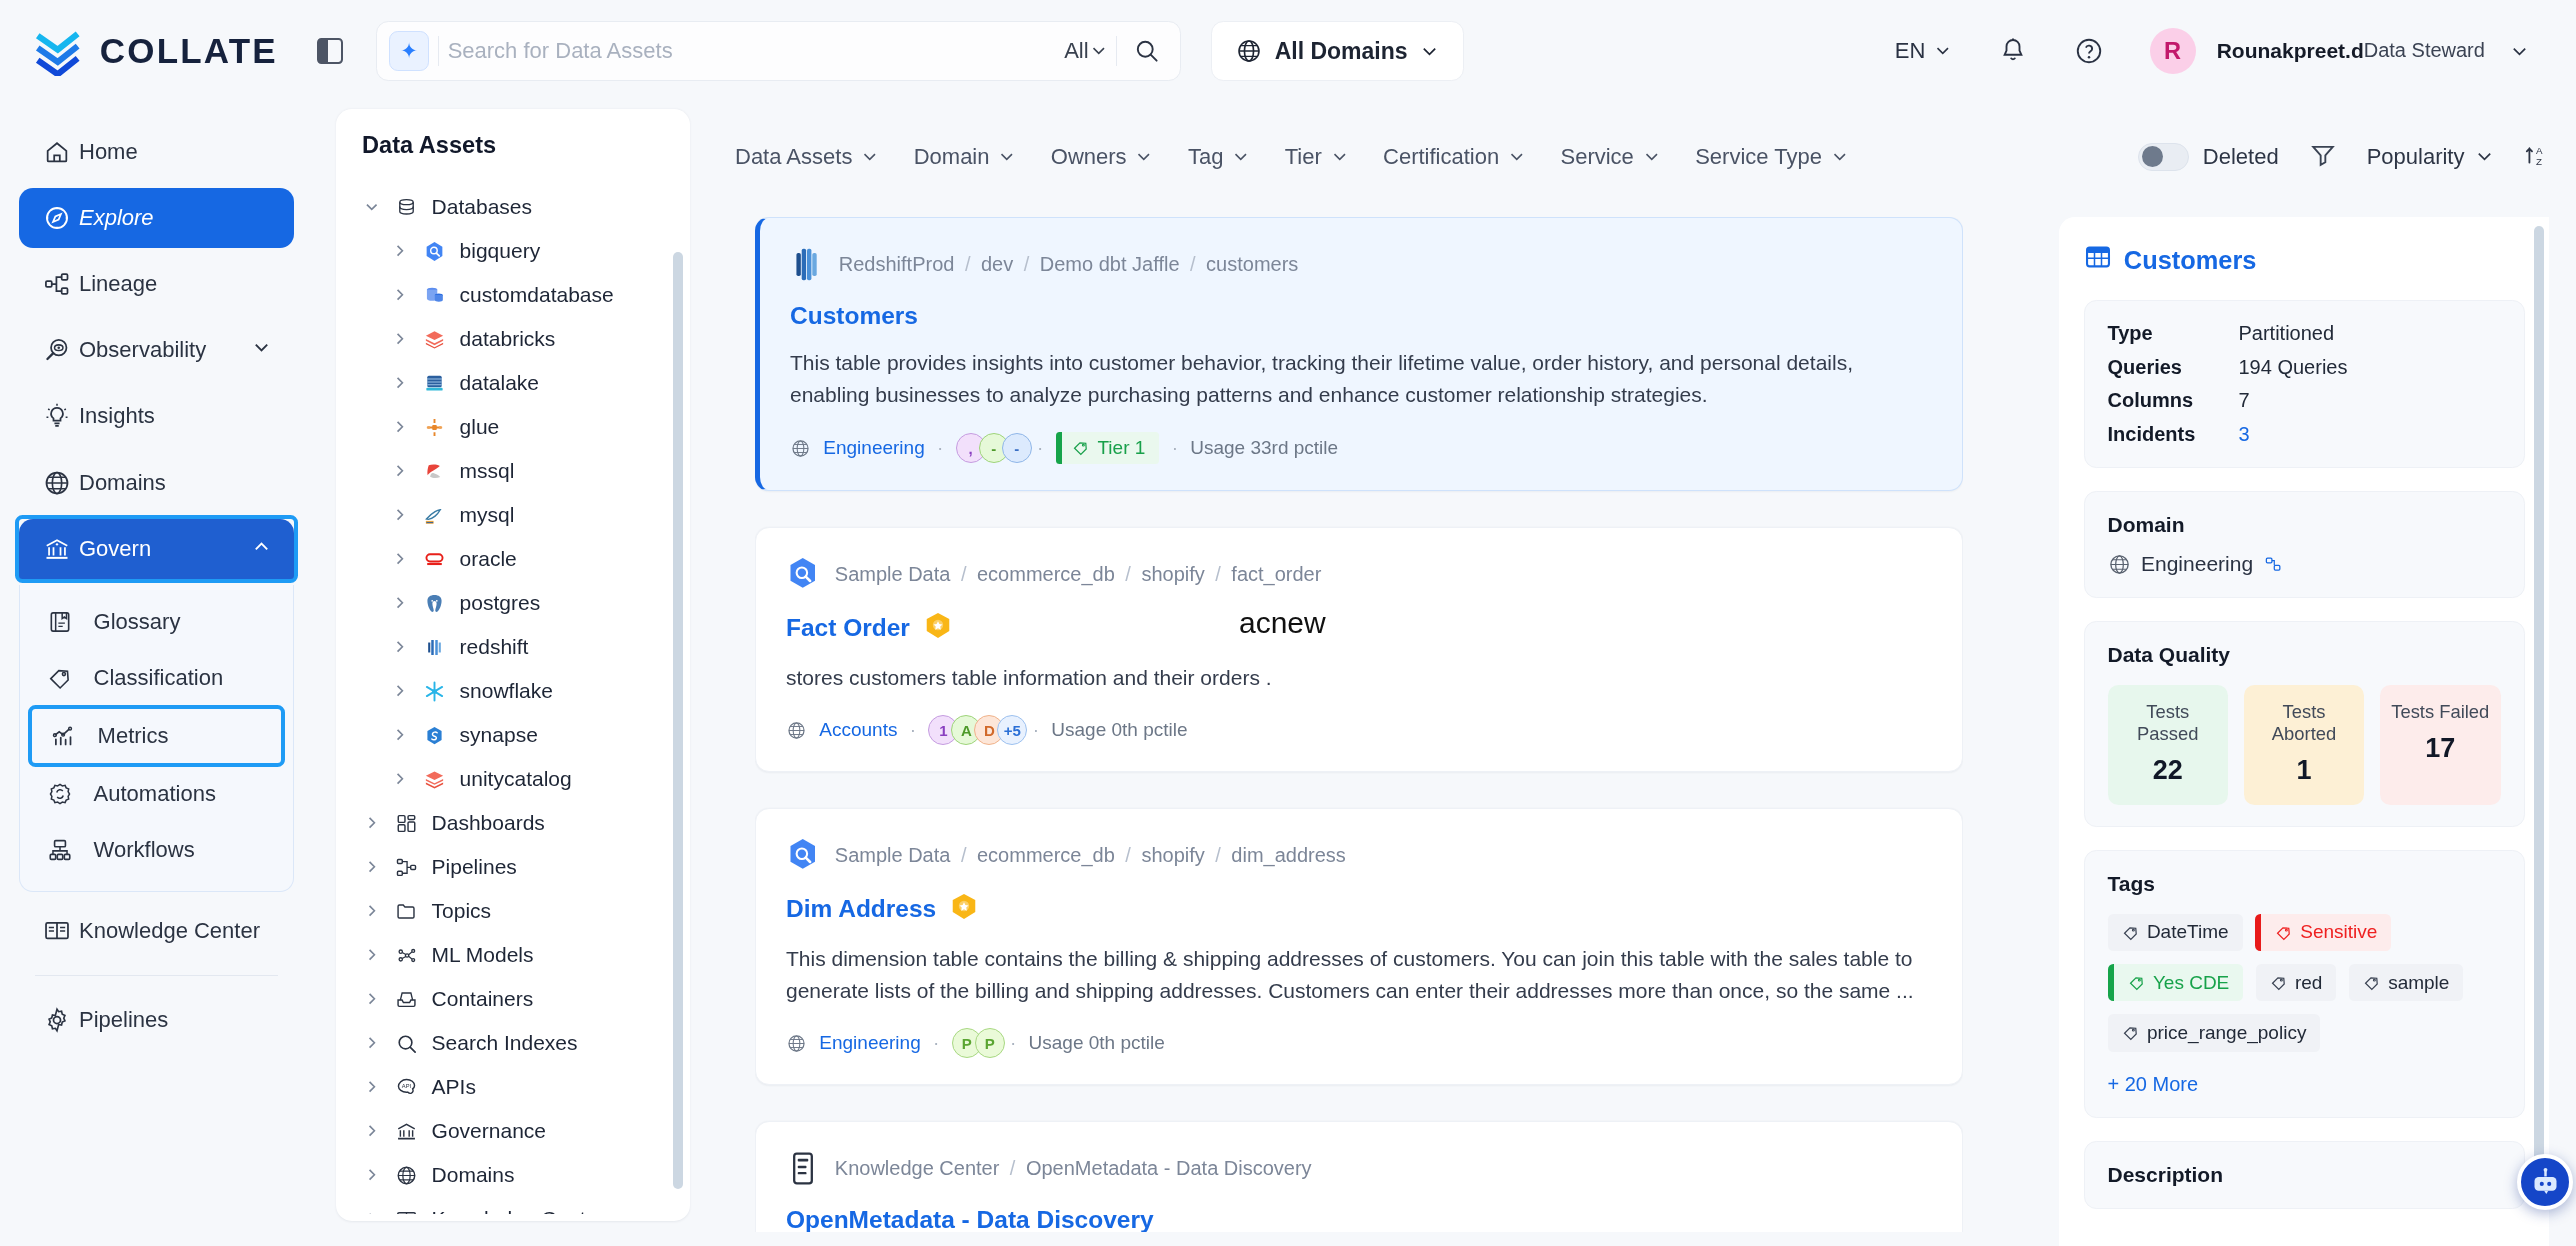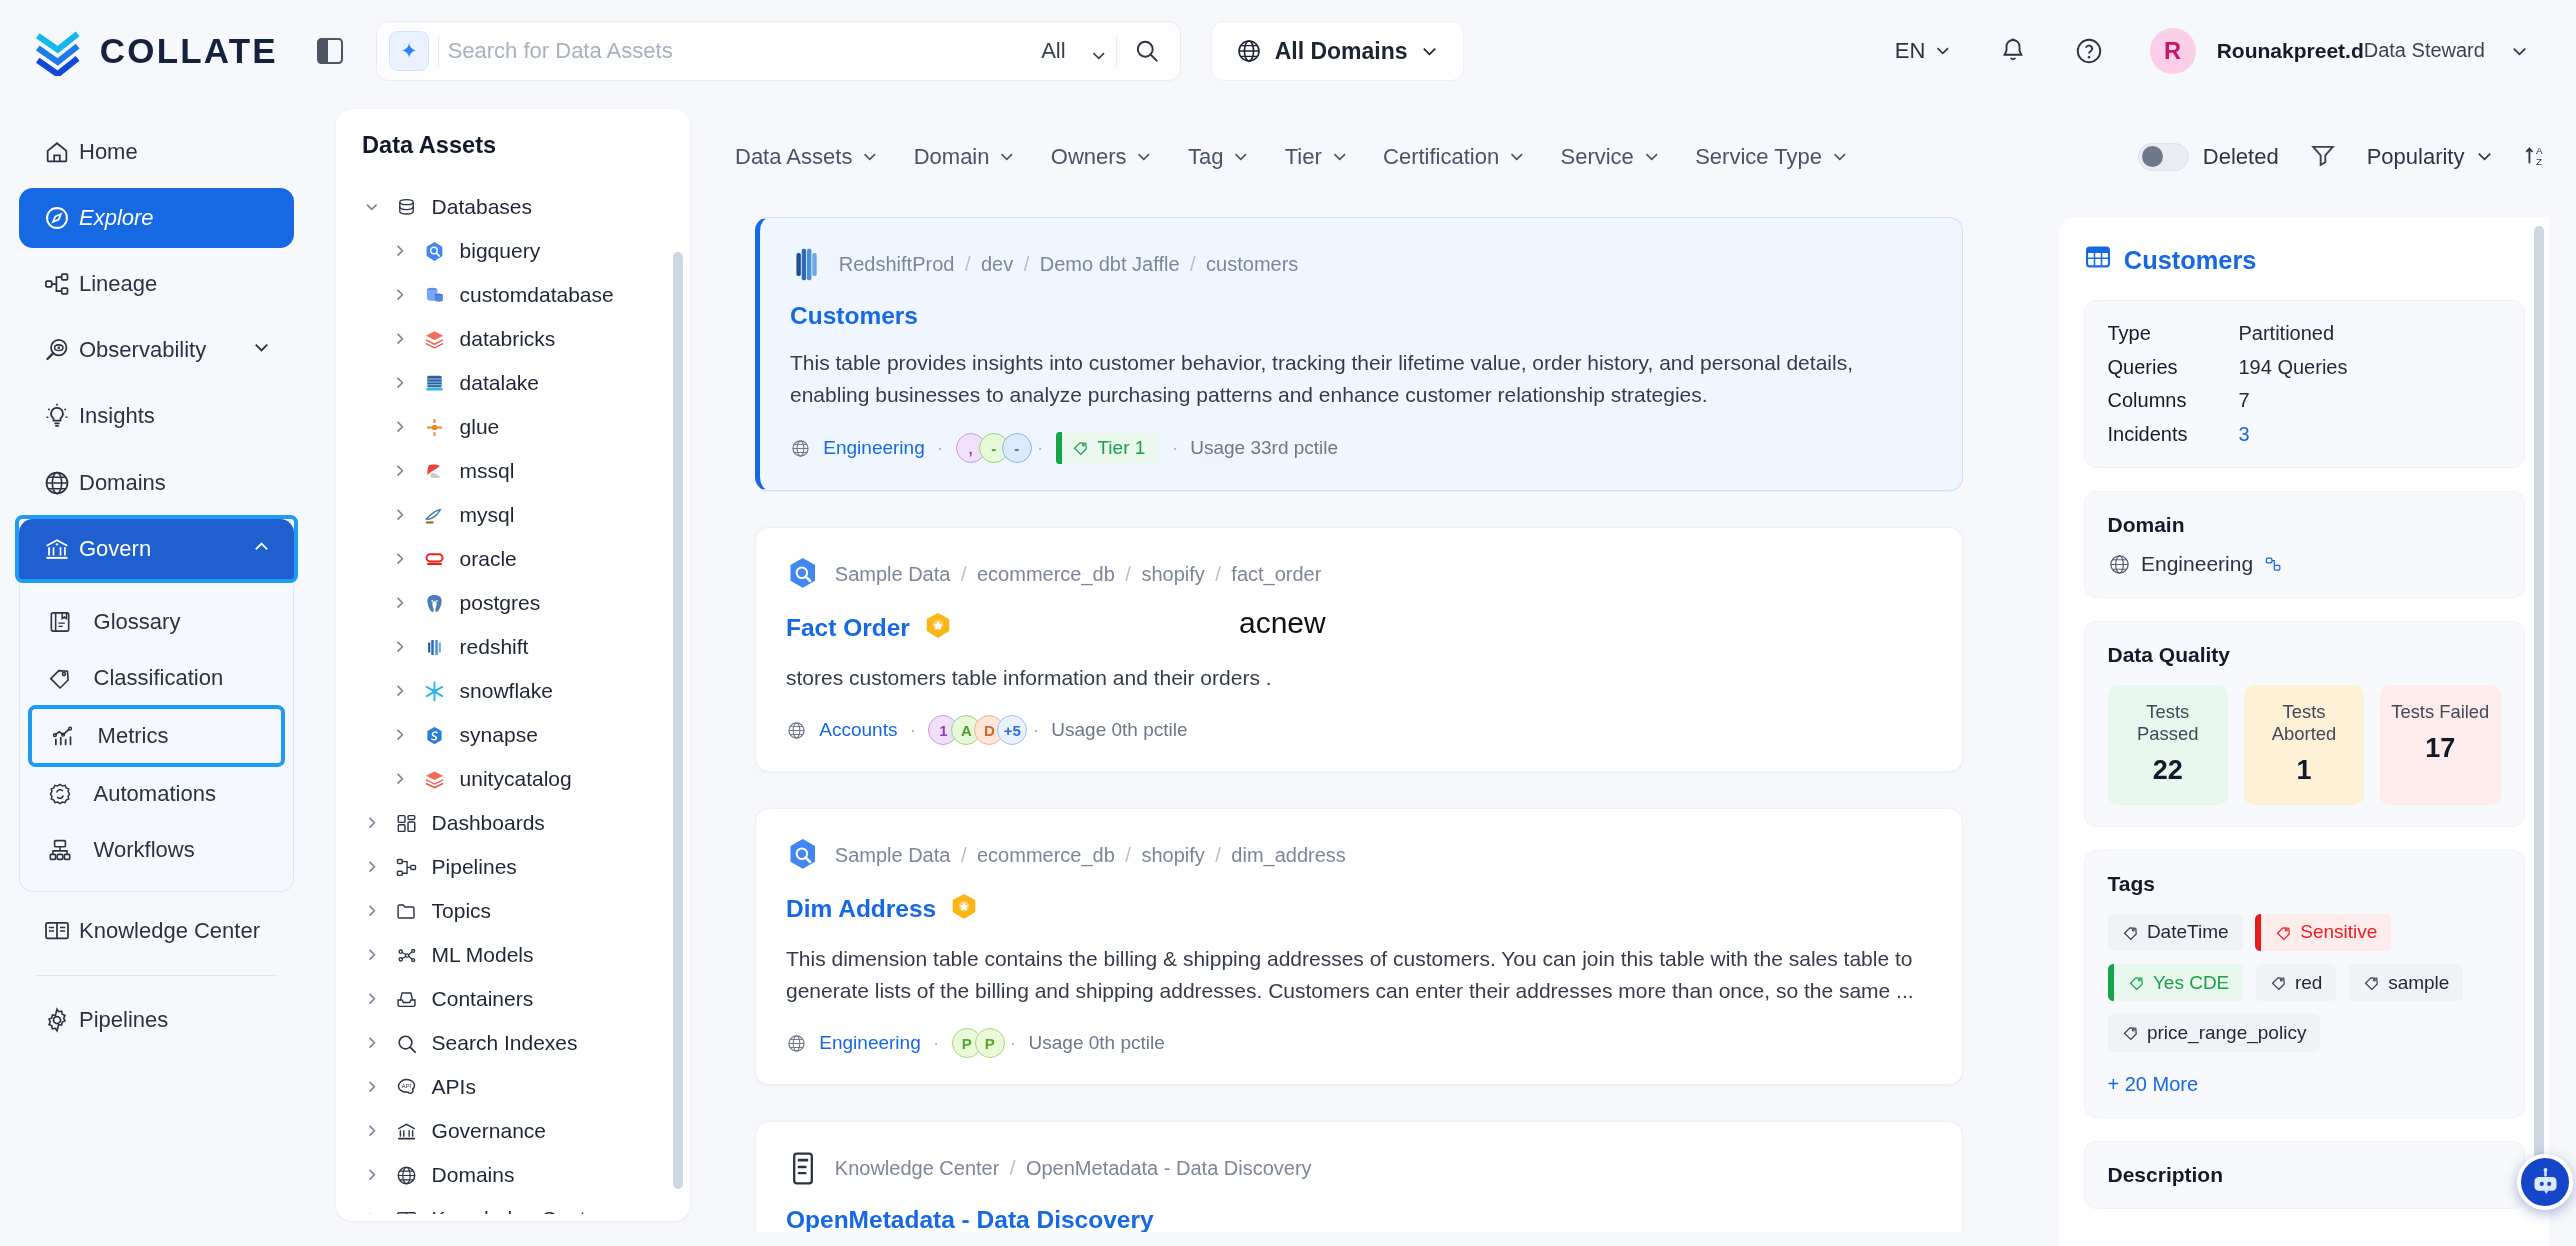--- a/index.html
+++ b/index.html
@@ -37,21 +37,21 @@
     width: 40px; height: 40px; border-radius: 8.8px; background: #eaf2ff;
     border: 0.9px solid #cfe1ff; display: flex; align-items: center; justify-content: center;
     color: #2a7fff; font-size: 21px; cursor: pointer;
   }
   .v-sep { width: 0.9px; height: 30px; background: #e6eaf1; }
   .search-input {
     flex: 1; border: 0; outline: 0; background: transparent;
     font-size: 22px; color: #3a4354; font-family: "Liberation Sans", sans-serif;
   }
   .search-input::placeholder { color: #a9b1bf; }
-  .search-scope { display: flex; align-items: flex-end; gap: 24px; font-size: 22px; color: #39414f; cursor: pointer; }
+  .search-scope { display: flex; align-items: center; gap: 1px; font-size: 22px; color: #39414f; cursor: pointer; }
   .search-go { width: 42px; display: flex; align-items: center; justify-content: center; cursor: pointer; }
 
   .domain-select {
     margin-left: 30px; height: 60px; padding: 0 24.5px;
     background: #fff; border: 0.9px solid #eceff4; border-radius: 12.3px;
     display: flex; align-items: center; gap: 12.3px; cursor: pointer;
     font-size: 23px; font-weight: 600; color: #1d2432;
   }
 
   .topbar-right {
@@ -164,21 +164,21 @@
 
   
   .rightpanel {
     position: absolute; left: 2059px; top: 217px; width: 490px; height: 1029px;
     background: #fff; border-radius: 15.8px 0 0 0; padding: 26px 24.5px 0 24.5px; overflow: hidden;
   }
   .rp-title { display: flex; align-items: center; gap: 12.3px; font-size: 25.4px; font-weight: 700; color: #1668e3; }
   .rp-box { background: #f7f9fc; border: 0.9px solid #eef1f6; border-radius: 12.3px; padding: 21px 23px; margin-top: 23px; }
   .kv { display: flex; margin-bottom: 10.5px; font-size: 20px; }
   .kv:last-child { margin-bottom: 0; }
-  .kv-k { width: 131px; font-weight: 400; color: #131a28; }
+  .kv-k { width: 131px; font-weight: 700; color: #131a28; }
   .kv-v { color: #222a38; }
   .kv-v.link { color: #1668e3; }
   .rp-h { font-size: 21px; font-weight: 700; color: #131a28; }
   .dom-line { display: flex; align-items: center; gap: 10.5px; font-size: 21px; color: #2a3242; margin-top: 15.8px; }
   .dq-row { display: flex; gap: 15.8px; margin-top: 17.5px; }
   .dq-card { flex: 1; border-radius: 10.5px; padding: 15.8px 8.8px 19px 8.8px; text-align: center; }
   .dq-card.pass { background: #e7f7ed; }
   .dq-card.abort { background: #fdf0d5; }
   .dq-card.fail { background: #fdeceb; }
   .dq-lab { font-size: 18.4px; color: #414a59; }

